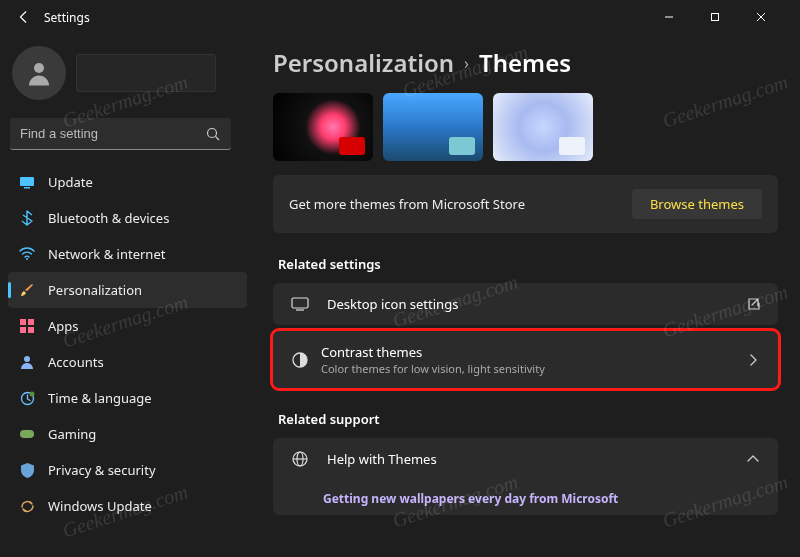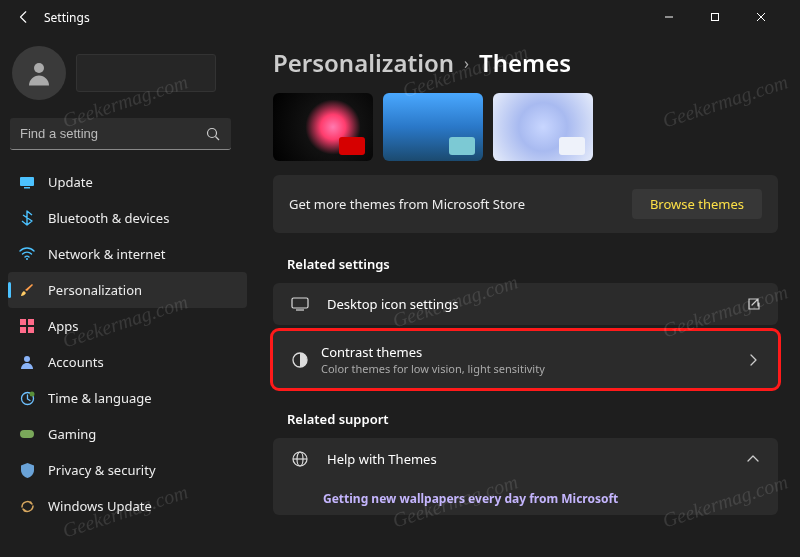--- a/index.html
+++ b/index.html
@@ -80,21 +80,21 @@
     margin-top:14px; background:#2b2b2b; border-radius:6px;
     display:flex; align-items:center; justify-content:space-between;
     padding:14px 16px;
   }
   .store-row .txt { font-size:13px; color:#eee; }
   .browse-btn {
     background:#373737; border-radius:4px; padding:6px 18px;
     font-size:13px; color:#fde047;
   }
 
-  .section-h { font-size:13px; font-weight:600; margin:22px 0 10px 14px; }
+  .section-h { font-size:13px; font-weight:600; margin:22px 0 10px 5px; }
 
   .setting-tile {
     background:#2b2b2b; border-radius:6px;
     display:flex; align-items:center;
     padding:12px 16px; gap:16px; margin-bottom:6px;
     position:relative;
   }
   .setting-tile .left-ico { width:22px; display:flex; align-items:center; justify-content:center; }
   .setting-tile .texts { display:flex; flex-direction:column; }
   .setting-tile .t1 { font-size:13px; }

